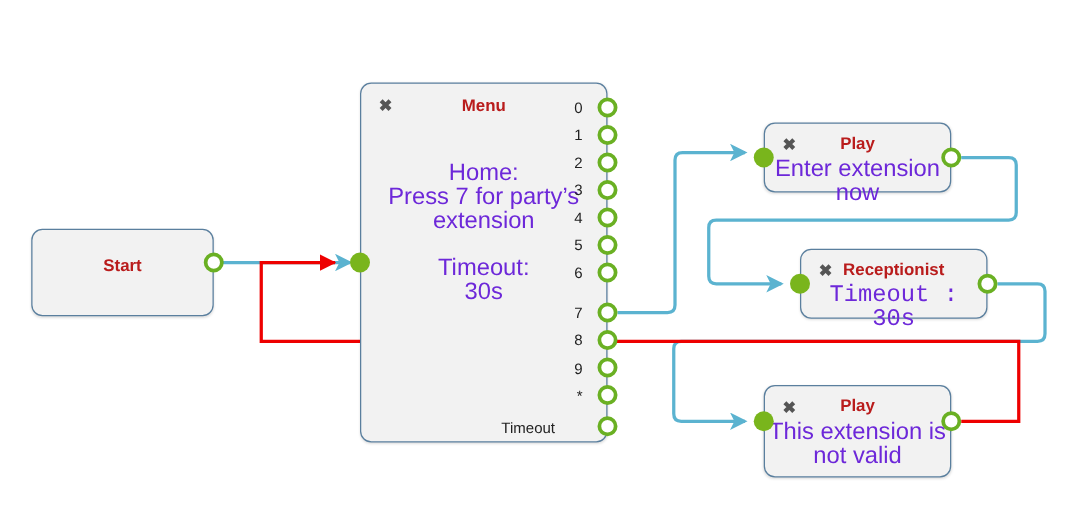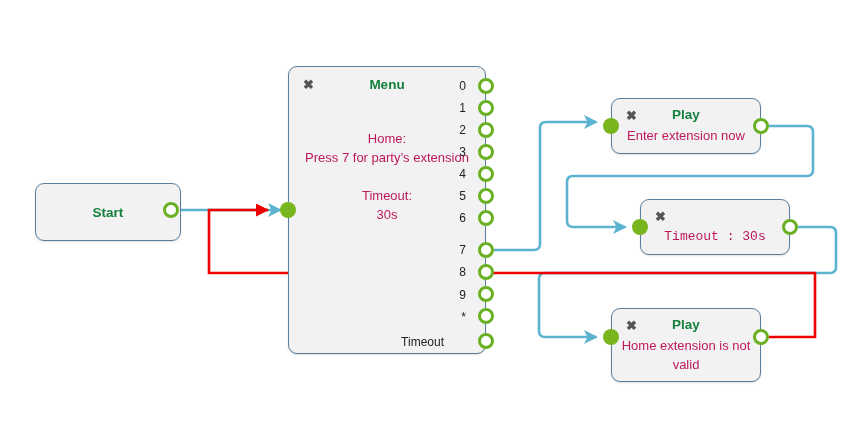--- a/index.html
+++ b/index.html
@@ -36,29 +36,29 @@
     font-size: 13px;
     line-height: 1;
     font-weight: bold;
     user-select: none;
   }
   .node-title {
     position: absolute;
     width: 100%;
     text-align: center;
     font-weight: bold;
-    color: #15803d;
+    color: #b91c1c;
     font-size: 13.5px;
   }
   .node-body {
     position: absolute;
     width: 100%;
     text-align: center;
-    color: #be185d;
-    font-size: 13px;
+    color: #6d28d9;
+    font-size: 19px;
     line-height: 19px;
   }
   
   .port {
     position: absolute;
     box-sizing: border-box;
     border-radius: 50%;
     z-index: 6;
   }
   .port-out {
@@ -73,21 +73,21 @@
   }
   .port-label {
     position: absolute;
     font-size: 12px;
     color: #222222;
     text-align: right;
     z-index: 5;
     white-space: nowrap;
   }
   
-  #node-start { left: 35px; top: 183px; width: 146px; height: 58px; }
+  #node-start { left: 25px; top: 183px; width: 146px; height: 70px; }
   #start-label { top: 21px; font-size: 13.5px; }
 
   
   #node-menu { left: 288px; top: 66px; width: 198px; height: 288px; }
   #menu-close { left: 14px; top: 11px; }
   #menu-title { top: 10px; }
   #menu-body { top: 62px; }
 
   
   #node-play1 { left: 611px; top: 98px; width: 150px; height: 56px; }
@@ -193,26 +193,27 @@
   <div class="node" id="node-play1">
     <div class="node-close" id="play1-close">✖</div>
     <div class="node-title" id="play1-title">Play</div>
     <div class="node-body" id="play1-body">Enter extension now</div>
   </div>
   <div class="port port-in" style="left:603px; top:118px;"></div>
   <div class="port port-out" style="left:753px; top:118px;"></div>
 
   <div class="node" id="node-recep">
     <div class="node-close" id="recep-close">✖</div>
+    <div class="node-title" id="recep-title">Receptionist</div>
     <div class="node-body" id="recep-body">Timeout : 30s</div>
   </div>
   <div class="port port-in" style="left:632px; top:219px;"></div>
   <div class="port port-out" style="left:782px; top:219px;"></div>
 
   <div class="node" id="node-play2">
     <div class="node-close" id="play2-close">✖</div>
     <div class="node-title" id="play2-title">Play</div>
-    <div class="node-body" id="play2-body">Home extension is not valid</div>
+    <div class="node-body" id="play2-body">This extension is not valid</div>
   </div>
   <div class="port port-in" style="left:603px; top:329px;"></div>
   <div class="port port-out" style="left:753px; top:329px;"></div>
 
 </div>
 
 </body></html>

